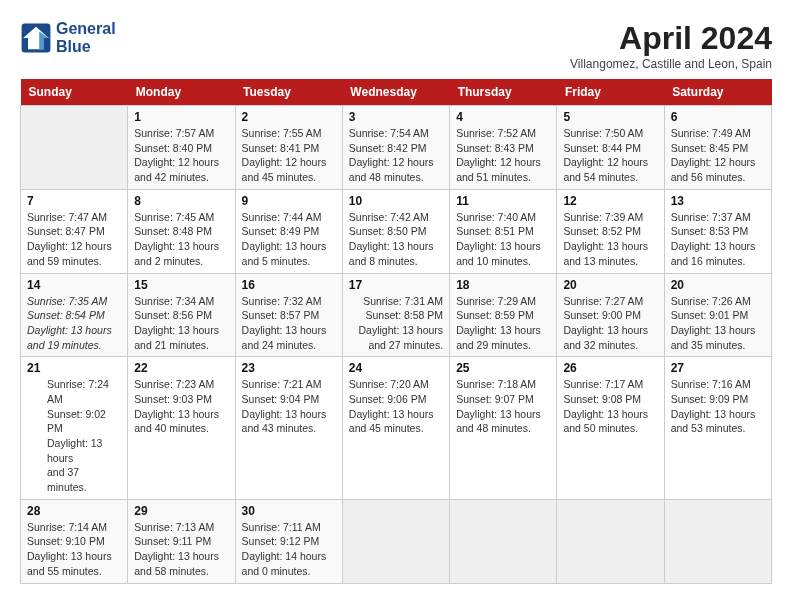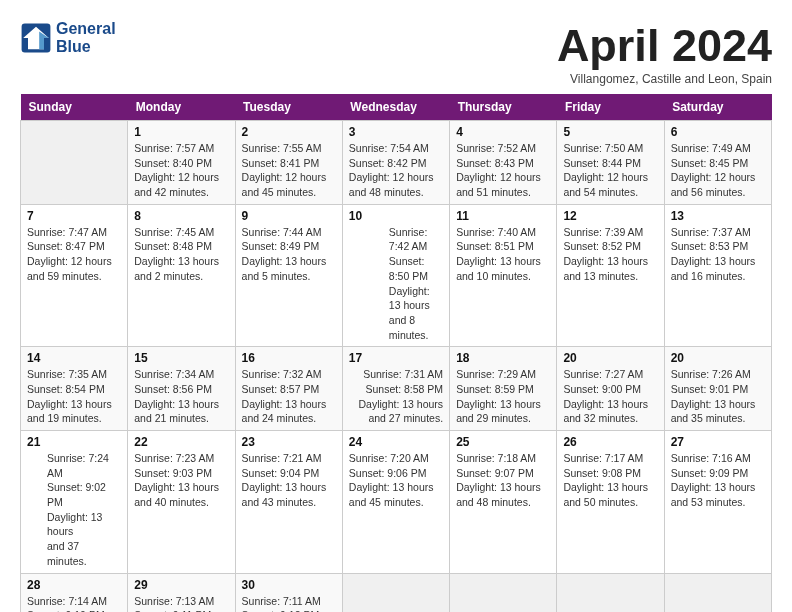--- a/index.html
+++ b/index.html
@@ -22,35 +22,35 @@
       gap: 4px;
     }
     .logo-icon {
       width: 32px;
       height: 32px;
     }
     .title-block {
       text-align: right;
     }
     .month-title {
-      font-size: 45px;
+      font-size: 32px;
       font-weight: bold;
       color: #222;
     }
     .subtitle {
       font-size: 12px;
       color: #444;
     }
     table {
       width: 100%;
       border-collapse: collapse;
       font-size: 11px;
     }
     thead tr th {
-      background-color: #701a75;
+      background-color: #b91c1c;
       color: #fff;
       text-align: left;
       padding: 6px 8px;
       font-size: 12px;
       font-weight: bold;
     }
     tbody tr td {
       border: 1px solid #ccc;
       vertical-align: top;
       padding: 4px 6px;
@@ -173,21 +173,21 @@
         </td>
         <td>
           <div class="day-number">9</div>
           <div class="day-info" style="white-space: pre-line;">Sunrise: 7:44 AM
 Sunset: 8:49 PM
 Daylight: 13 hours
 and 5 minutes.</div>
         </td>
         <td>
           <div class="day-number">10</div>
-          <div class="day-info" style="white-space: pre-line; margin-left: 40px;">Sunrise: 7:42 AM
+          <div class="day-info" style="white-space: pre-line;">Sunrise: 7:42 AM
 Sunset: 8:50 PM
 Daylight: 13 hours
 and 8 minutes.</div>
         </td>
         <td>
           <div class="day-number">11</div>
           <div class="day-info" style="white-space: pre-line;">Sunrise: 7:40 AM
 Sunset: 8:51 PM
 Daylight: 13 hours
 and 10 minutes.</div>
@@ -203,21 +203,21 @@
           <div class="day-number">13</div>
           <div class="day-info" style="white-space: pre-line;">Sunrise: 7:37 AM
 Sunset: 8:53 PM
 Daylight: 13 hours
 and 16 minutes.</div>
         </td>
       </tr>
       <tr>
         <td>
           <div class="day-number">14</div>
-          <div class="day-info" style="white-space: pre-line;">Sunrise: 7:35 AM
+          <div class="day-info" style="white-space: pre-line; font-style: italic;">Sunrise: 7:35 AM
 Sunset: 8:54 PM
 Daylight: 13 hours
 and 19 minutes.</div>
         </td>
         <td>
           <div class="day-number">15</div>
           <div class="day-info" style="white-space: pre-line;">Sunrise: 7:34 AM
 Sunset: 8:56 PM
 Daylight: 13 hours
 and 21 minutes.</div>

